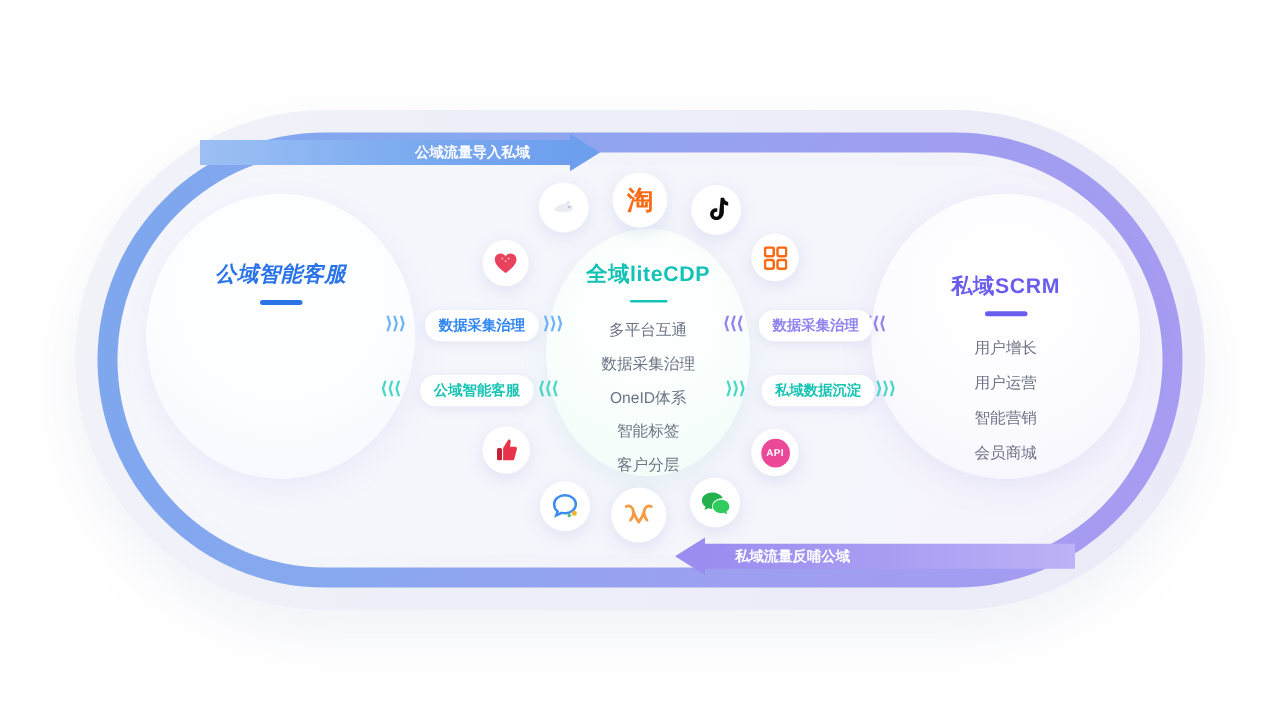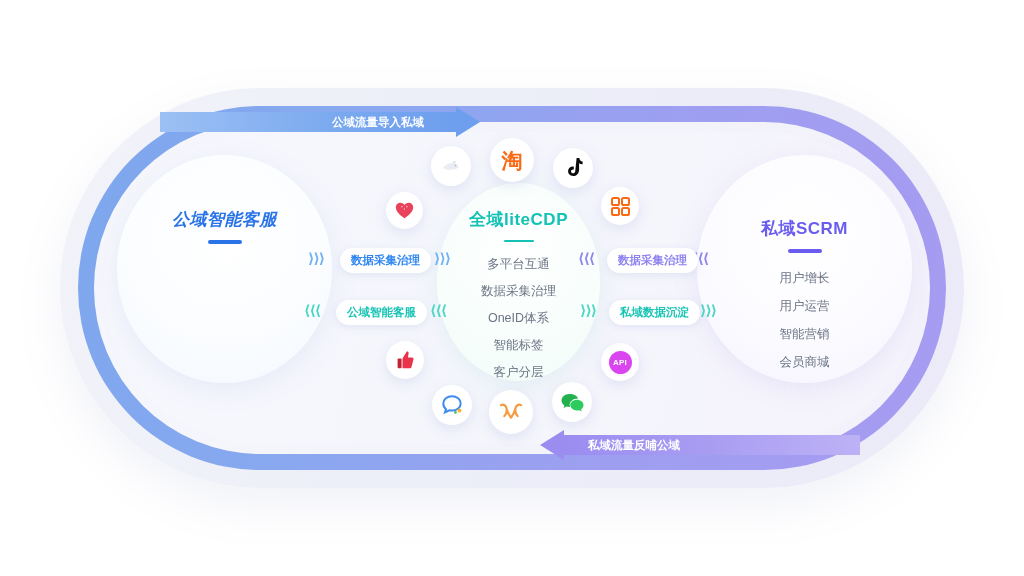--- a/index.html
+++ b/index.html
@@ -166,21 +166,21 @@
   .ibub {
     position: absolute;
     border-radius: 50%;
     background: #ffffff;
     display: flex; align-items: center; justify-content: center;
     box-shadow: 0 4px 14px rgba(120,140,200,0.18);
   }
   .ibub svg { display: block; }
   .api-dot {
     width: 23px; height: 23px; border-radius: 50%;
-    background: #d946ef;
+    background: #ec4899;
     color: #fff; font-size: 8px; font-weight: bold;
     display: flex; align-items: center; justify-content: center;
     letter-spacing: .2px;
   }
   .tao-glyph { color: #fa6a15; font-size: 21px; font-weight: bold; line-height: 1; }
 </style>
 </head>
 <body>
 
 <div id="stage">

